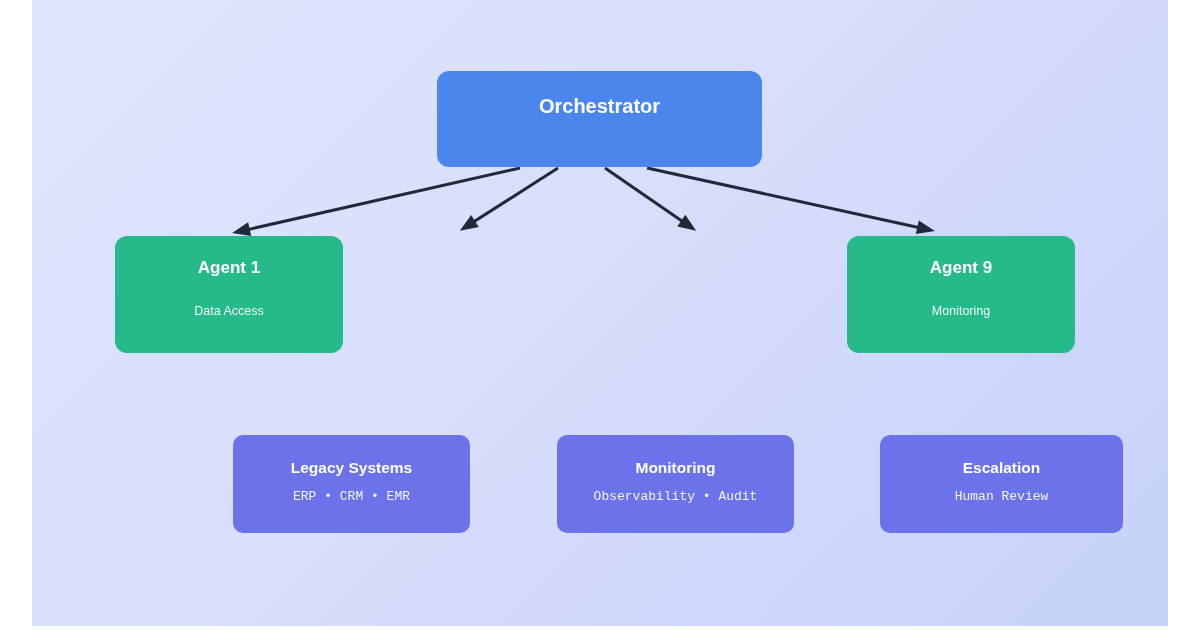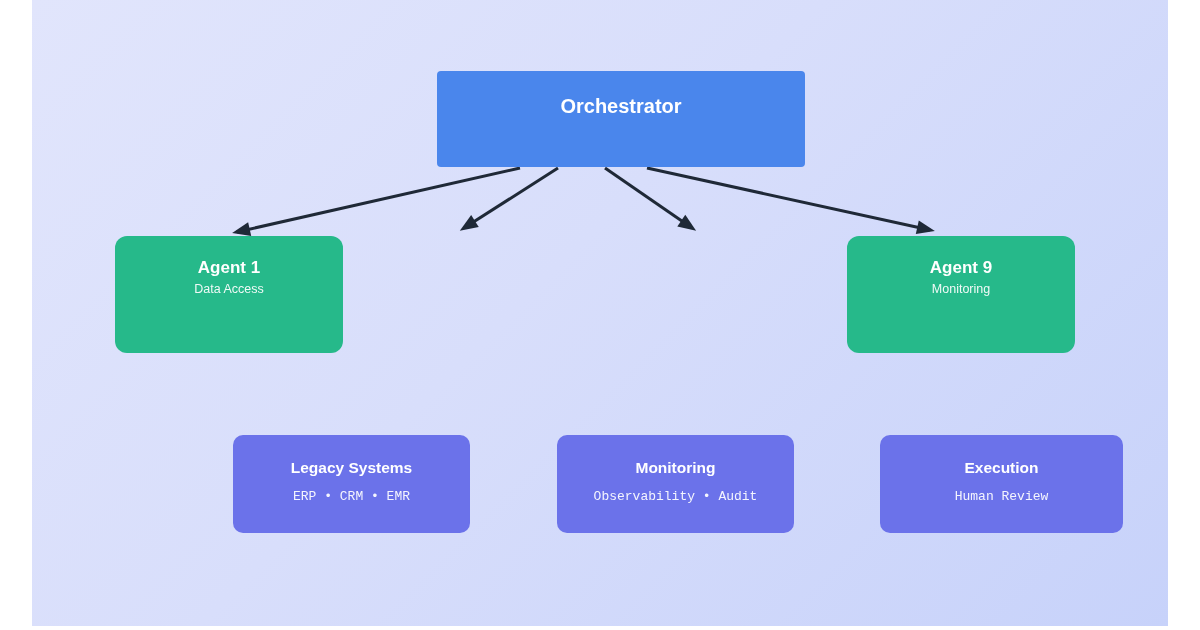--- a/index.html
+++ b/index.html
@@ -38,36 +38,36 @@
     font-weight: bold;
     color: #ffffff;
     line-height: 1.2;
   }
   .node-sub {
     color: rgba(255,255,255,0.93);
     line-height: 1.2;
   }
   .orchestrator {
     left: 405px; top: 71px;
-    width: 368px; height: 96px;
+    width: 325px; height: 96px;
     background: #4a86ec;
-    border-radius: 4px;
+    border-radius: 12px;
     padding-top: 23px;
   }
   .orchestrator .node-title { font-size: 20px; }
   .orchestrator .node-sub { font-size: 13px; margin-top: 12px; }
   .agent {
     top: 236px;
     width: 228px; height: 117px;
     background: #26b98a;
     border-radius: 12px;
     padding-top: 22px;
   }
   .agent .node-title { font-size: 17px; }
-  .agent .node-sub { font-size: 12.5px; margin-top: 4px; text-align: center; }
+  .agent .node-sub { font-size: 12.5px; margin-top: 26px; text-align: center; }
   .agent-1 { left: 83px; }
   .agent-2 { left: 325px; }
   .agent-3 { left: 568px; }
   .agent-4 { left: 815px; }
   .support {
     top: 435px;
     height: 98px;
     background: #6b72ea;
     border-radius: 10px;
     padding-top: 24px;
@@ -123,18 +123,18 @@
       <div class="node-title">Legacy Systems</div>
       <div class="node-sub">ERP • CRM • EMR</div>
     </div>
 
     <div class="node support support-2">
       <div class="node-title">Monitoring</div>
       <div class="node-sub">Observability • Audit</div>
     </div>
 
     <div class="node support support-3">
-      <div class="node-title">Execution</div>
+      <div class="node-title">Escalation</div>
       <div class="node-sub">Human Review</div>
     </div>
 
   </div>
 </div>
 
 </body></html>

